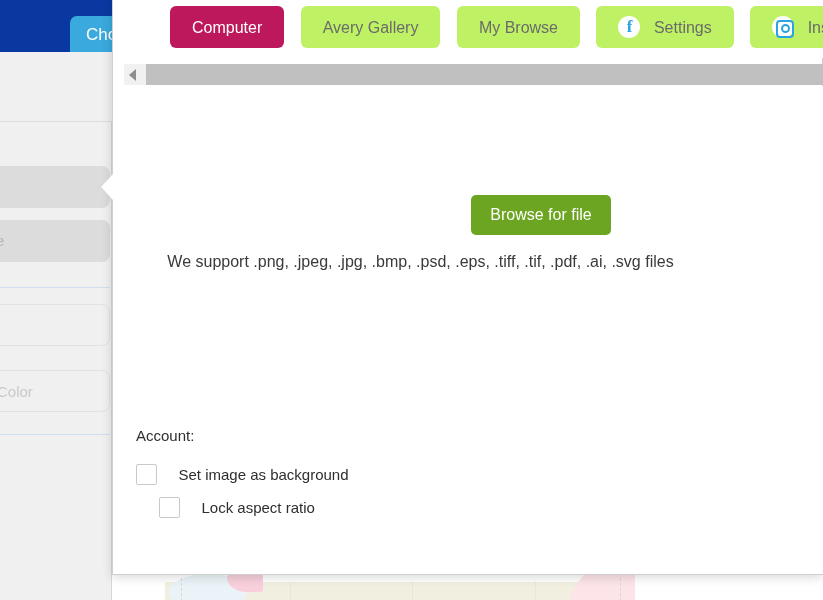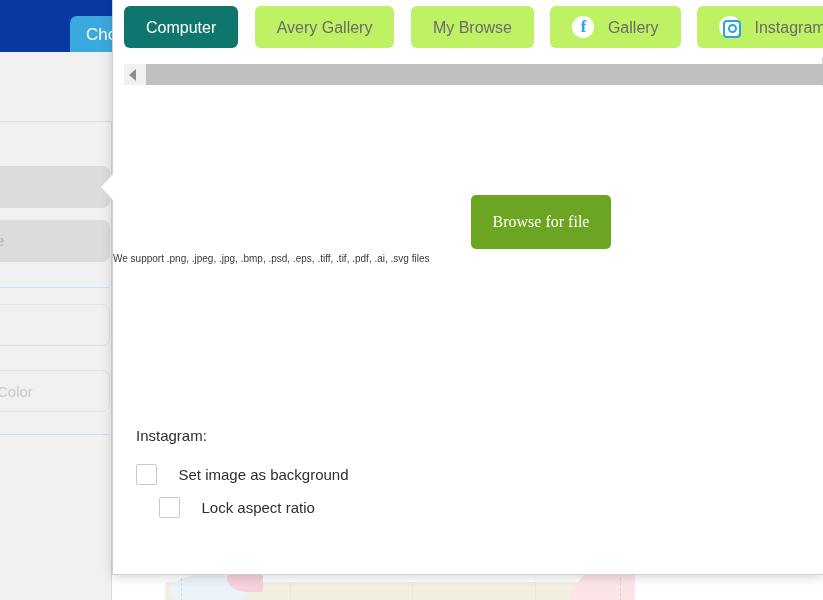--- a/index.html
+++ b/index.html
@@ -190,22 +190,23 @@
     height: 42px;
     padding: 0 22px;
     border-radius: 6px;
     background: #bef264;
     color: #6b6b6b;
     font-size: 16px;
     line-height: 42px;
     white-space: nowrap;
   }
   .tab.active {
-    background: #0f766e;
+    background: #be185d;
     color: #ffffff;
+    margin-left: 46px;
   }
   .tab .t-ico {
     display: inline-block;
     vertical-align: middle;
     width: 22px; height: 22px;
     margin-right: 9px;
     position: relative;
     top: -1px;
   }
   .tab .t-lbl { display: inline-block; vertical-align: middle; }
@@ -265,35 +266,35 @@
   .modal-body {
     position: absolute;
     left: 0; top: 86px;
     width: 711px; height: 488px;
     background: #ffffff;
   }
 
   .browse-btn {
     position: absolute;
     left: 358px; top: 109px;
-    width: 140px; height: 54px;
+    width: 140px; height: 40px;
     background: #6ca522;
     border: none;
     border-radius: 5px;
     color: #ffffff;
     font-size: 16px;
-    font-family: Liberation Serif, serif;
+    font-family: Liberation Sans, sans-serif;
     cursor: pointer;
   }
   .support-text {
     position: absolute;
     left: 0; top: 167px;
     width: 615px;
-    text-align: left;
-    font-size: 10px;
+    text-align: center;
+    font-size: 16px;
     color: #3a3a3a;
   }
 
   .settings-label {
     position: absolute;
     left: 23px; top: 341px;
     font-size: 15px;
     color: #2e2e2e;
   }
   .check-row {
@@ -382,21 +383,21 @@
       <div class="tab">
         <span class="t-lbl">Avery Gallery</span>
       </div>
 
       <div class="tab">
         <span class="t-lbl">My Browse</span>
       </div>
 
       <div class="tab">
         <span class="t-ico fb-ico">f</span>
-        <span class="t-lbl">Gallery</span>
+        <span class="t-lbl">Settings</span>
       </div>
 
       <div class="tab">
         <span class="t-ico ig-ico"></span>
         <span class="t-lbl">Instagram</span>
       </div>
 
       
     </div>
 
@@ -404,21 +405,21 @@
       <div class="arrow-left"></div>
       <div class="thumb"></div>
     </div>
 
     <div class="modal-body">
 
       <button class="browse-btn">Browse for file</button>
 
       <div class="support-text">We support .png, .jpeg, .jpg, .bmp, .psd, .eps, .tiff, .tif, .pdf, .ai, .svg files</div>
 
-      <div class="settings-label">Instagram:</div>
+      <div class="settings-label">Account:</div>
 
       <div class="check-row" id="check-row-1">
         <span class="check-box"></span>
         <span class="check-lbl">Set image as background</span>
       </div>
 
       <div class="check-row" id="check-row-2">
         <span class="check-box"></span>
         <span class="check-lbl">Lock aspect ratio</span>
       </div>

